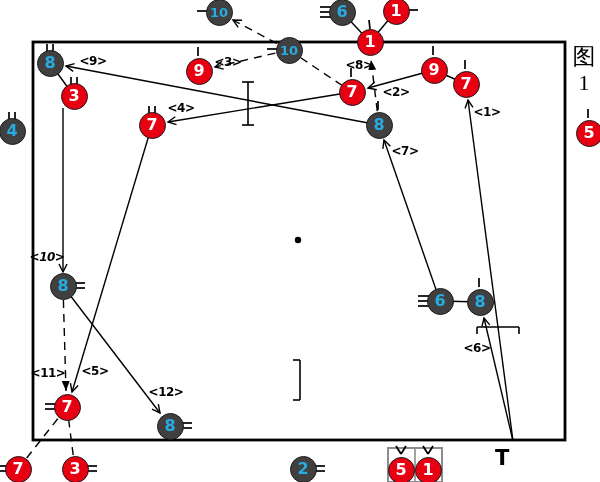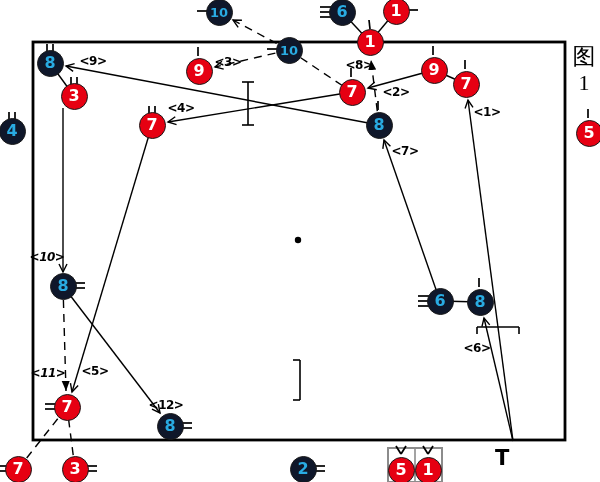--- a/index.html
+++ b/index.html
@@ -8,21 +8,21 @@
     font-family:"DejaVu Sans","Liberation Sans",sans-serif;overflow:hidden;
   }
   #lines{position:absolute;left:0;top:0;z-index:1;}
   .marker{
     position:absolute;z-index:3;width:27px;height:27px;border-radius:50%;
     border:1.6px solid #1a1a1a;box-sizing:border-box;
     display:flex;align-items:center;justify-content:center;
     font-weight:bold;font-size:16px;line-height:1;user-select:none;
   }
   .marker.red{background:#e60012;color:#ffffff;}
-  .marker.cyan{background:#0f172a;color:#29abe2;}
+  .marker.cyan{background:#404040;color:#29abe2;}
   .route-label{
     position:absolute;z-index:4;transform:translate(-50%,-50%);
     font-weight:bold;font-size:12px;color:#000;letter-spacing:-0.5px;white-space:nowrap;
   }
   .fig-caption{
     position:absolute;z-index:4;left:568px;top:44px;width:32px;text-align:center;
     font-family:"Liberation Serif","DejaVu Serif",serif;color:#000;
   }
   .fig-caption .char{font-size:23px;line-height:1.1;display:block;}
   .fig-caption .num{font-size:22px;line-height:1.1;display:block;margin-top:2px;}
@@ -177,15 +177,15 @@
     <span class="route-label" style="left: 487px; top: 112px;">&lt;1&gt;</span>
     <span class="route-label" style="left: 396px; top: 92px;">&lt;2&gt;</span>
     <span class="route-label" style="left: 228px; top: 62px;">&lt;3&gt;</span>
     <span class="route-label" style="left: 181px; top: 108px;">&lt;4&gt;</span>
     <span class="route-label" style="left: 95px; top: 371px;">&lt;5&gt;</span>
     <span class="route-label" style="left: 477px; top: 348px;">&lt;6&gt;</span>
     <span class="route-label" style="left: 405px; top: 151px;">&lt;7&gt;</span>
     <span class="route-label" style="left: 359px; top: 65px;">&lt;8&gt;</span>
     <span class="route-label" style="left: 93px; top: 61px;">&lt;9&gt;</span>
     <span class="route-label" style="left: 47px; top: 257px; font-style: italic;">&lt;10&gt;</span>
-    <span class="route-label" style="left: 48px; top: 373px; font-style: italic;">&lt;11&gt;</span>
-    <span class="route-label" style="left: 166px; top: 405px;">&lt;12&gt;</span>
+    <span class="route-label" style="left: 48px; top: 373px;">&lt;11&gt;</span>
+    <span class="route-label" style="left: 166px; top: 392px;">&lt;12&gt;</span>
   </div>
 
 </body></html>

